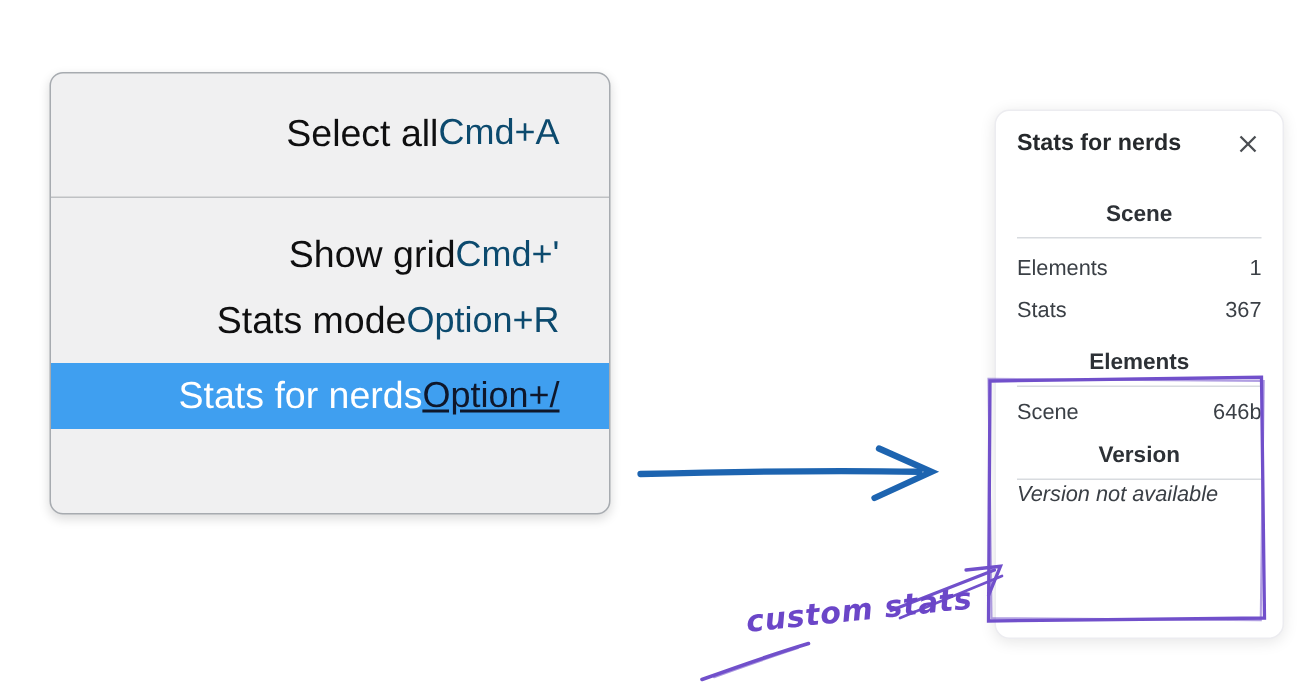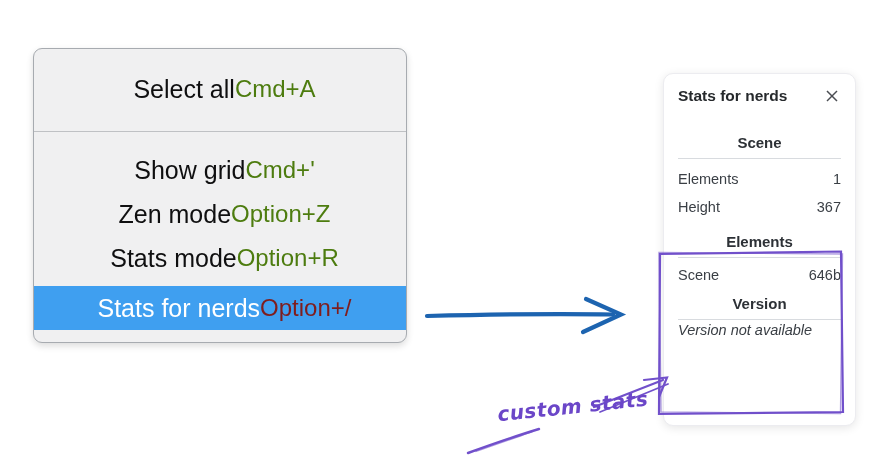--- a/index.html
+++ b/index.html
@@ -18,38 +18,38 @@
     width: 374px; height: 295px;
     background: #f0f0f1;
     border: 1px solid #a7abb0;
     border-radius: 9px;
     box-shadow: 0 3px 7px rgba(0,0,0,0.14);
     padding-top: 18px;
     overflow: hidden;
   }
   .menu-row {
     height: 44px;
-    display: flex; align-items: center; justify-content: center;
+    display: flex; align-items: center; justify-content: flex-end;
     padding: 0 33px 0 42px;
     font-size: 25px;
     color: #0f0f10;
     cursor: default;
   }
-  .menu-row .shortcut { color: #4d7c0f; font-size: 24px; }
+  .menu-row .shortcut { color: #0c4a6e; font-size: 24px; }
   .menu-sep {
     border: none;
     border-top: 1.5px solid #bfc1c4;
     margin: 20px 0 16px 0;
   }
   .menu-row.highlighted {
     margin-top: 6px;
     background: #3f9ff0;
     color: #ffffff;
   }
-  .menu-row.highlighted .shortcut { color: #7f1d1d; }
+  .menu-row.highlighted .shortcut { color: #0f172a; text-decoration: underline; }
 
   
   .panel {
     position: absolute; left: 663px; top: 73px;
     width: 193px; height: 353px;
     background: #ffffff;
     border: 1px solid #ececf0;
     border-radius: 10px;
     box-shadow: 0 2px 10px rgba(0,0,0,0.10);
     padding: 12px 14px;
@@ -93,24 +93,20 @@
     <div class="menu-row">
       <span>Select all</span>
       <span class="shortcut">Cmd+A</span>
     </div>
     <hr class="menu-sep">
     <div class="menu-row">
       <span>Show grid</span>
       <span class="shortcut">Cmd+'</span>
     </div>
     <div class="menu-row">
-      <span>Zen mode</span>
-      <span class="shortcut">Option+Z</span>
-    </div>
-    <div class="menu-row">
       <span>Stats mode</span>
       <span class="shortcut">Option+R</span>
     </div>
     <div class="menu-row highlighted">
       <span>Stats for nerds</span>
       <span class="shortcut">Option+/</span>
     </div>
   </div>
 
   <div class="panel">
@@ -124,21 +120,21 @@
       </span>
     </div>
 
     <div class="sec-head scene">Scene</div>
     <hr class="divider">
     <div class="rowline first">
       <span>Elements</span>
       <span>1</span>
     </div>
     <div class="rowline next">
-      <span>Height</span>
+      <span>Stats</span>
       <span>367</span>
     </div>
 
     <div class="sec-head storage">Elements</div>
     <hr class="divider">
     <div class="rowline first7">
       <span>Scene</span>
       <span>646b</span>
     </div>
 

